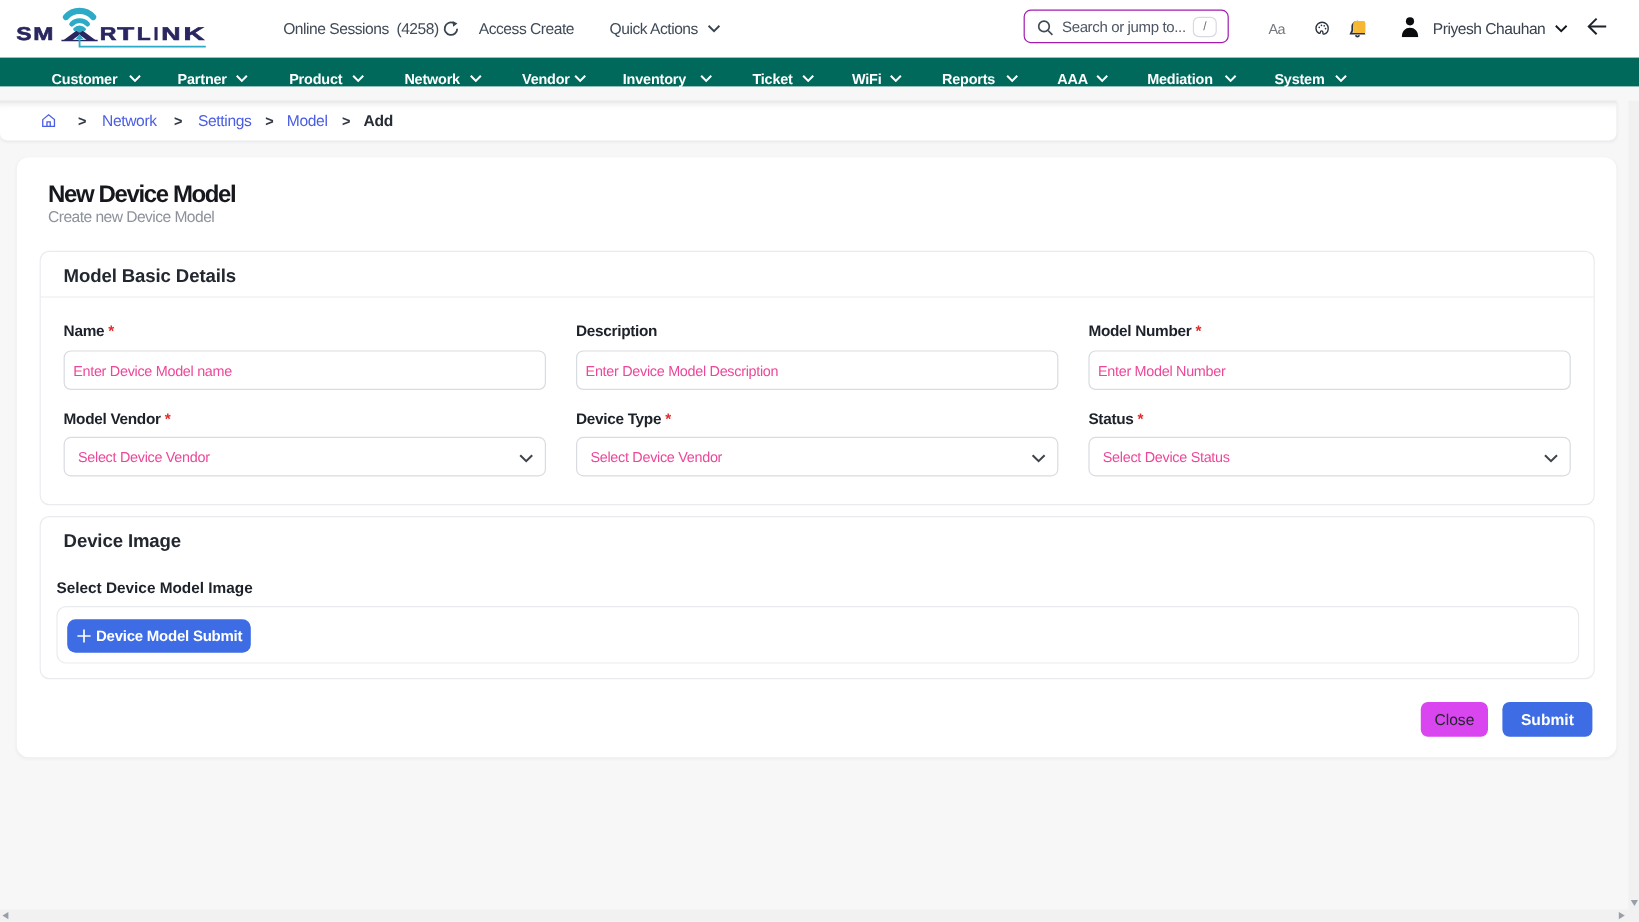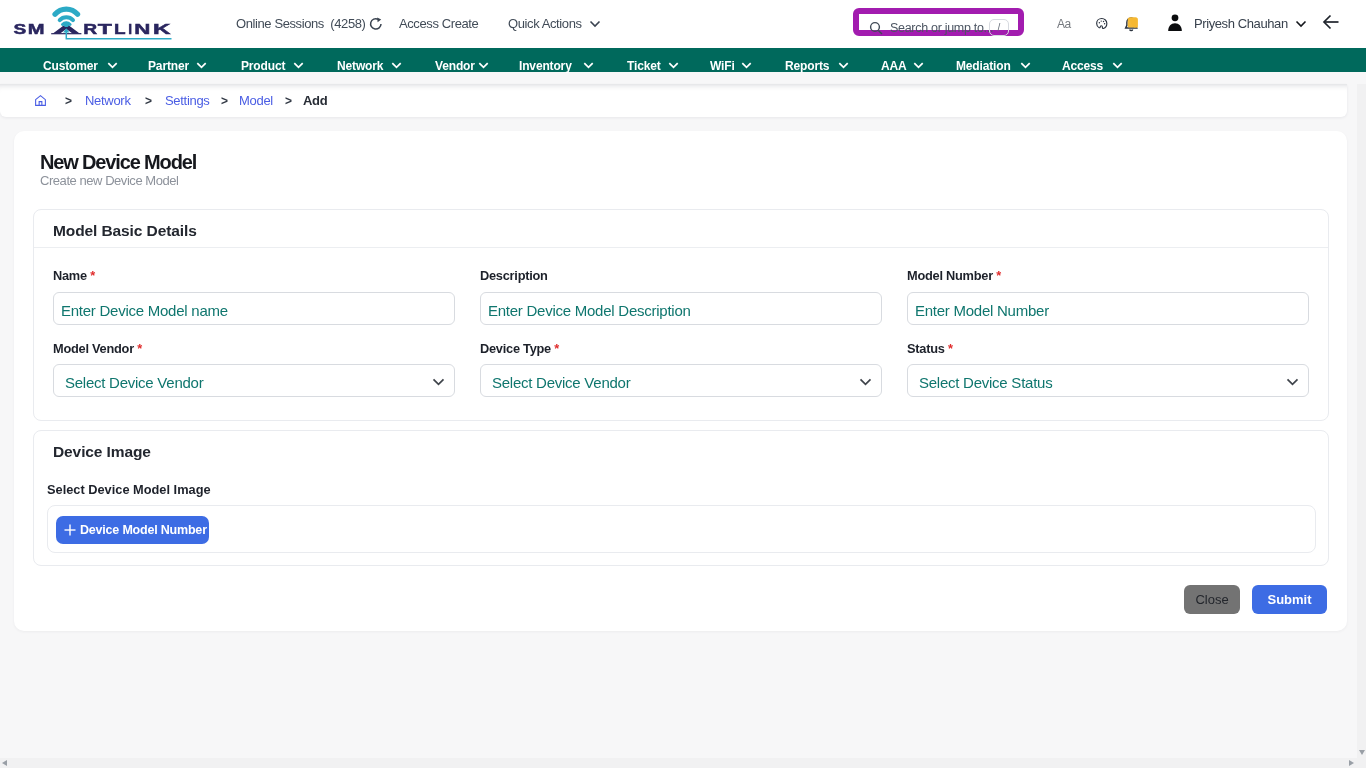--- a/index.html
+++ b/index.html
@@ -9,21 +9,21 @@
 
   
   #header { position:absolute; left:0; top:0; width:1366px; height:48px; background:#fff; }
   #logo { position:absolute; left:0px; top:0; width:185px; height:48px; }
   .hdr-txt { position:absolute; top:16px; font-size:13px; letter-spacing:-0.4px; color:#414b57; }
   #online { left:236px; }
   #accreq { left:399px; }
   #quick { left:508px; }
   
   #search { position:absolute; left:853px; top:8px; width:171px; height:28px;
-    border:6px solid #a21caf; border-radius:6px; background:#fff; }
+    border:1px solid #a21caf; border-radius:6px; background:#fff; }
   #search .ph { position:absolute; left:31px; top:7px; font-size:12.5px; letter-spacing:-0.3px; color:#4d5663; }
   #search .key { position:absolute; right:9px; top:5px; width:20px; height:17px;
     border:1px solid #d7dae0; border-radius:5px; font-size:10px; color:#6a717c;
     text-align:center; line-height:15px; }
   #aa { position:absolute; left:1057px; top:17px; font-size:12px; letter-spacing:-0.5px; color:#75797f; }
   #uname { position:absolute; left:1194px; top:16px; font-size:13px; letter-spacing:-0.4px; color:#39424e; font-weight:500; }
 
   
   #nav { position:absolute; left:0; top:48px; width:1366px; height:24px; background:#00695c; }
   .nav-it { position:absolute; top:11px; color:#fff; font-size:12px; font-weight:bold; letter-spacing:-0.15px; }
@@ -48,34 +48,34 @@
     border:1px solid #e9ebef; border-radius:8px; }
   #card1 { top:78px; height:212px; }
   #card2 { top:299px; height:136px;text-align:center; }
   .card-h { position:absolute; left:19px; top:12px; font-size:15.5px; letter-spacing:-0.1px; font-weight:bold; color:#23272f; }
   #card1 .divider { position:absolute; left:0; top:37px; width:100%; height:1px; background:#eceef1; }
 
   .flabel { position:absolute; font-size:12.8px; letter-spacing:-0.25px; font-weight:bold; color:#1d212a; }
   .flabel .req { color:#e02d2d; }
   .finput { position:absolute; height:33px; width:402px; border:1px solid #d8dbe0; border-radius:6px;
     background:#fff; }
-  .finput .ph { position:absolute; left:7px; top:9px; font-size:15px; letter-spacing:-0.25px; color:#0f766e; }
+  .finput .ph { position:absolute; left:7px; top:9px; font-size:12px; letter-spacing:-0.25px; color:#ec4899; }
   .fsel .chev { position:absolute; right:9px; top:13px; }
   .fsel .ph { left:11px; }
   .c1 { left:19px; } .c2 { left:446px; } .c3 { left:873px; }
   .r1l { top:58px; } .r1f { top:81.5px; } .r2l { top:131px; } .r2f { top:153.5px; }
 
   #selimg-label { position:absolute; left:13px; top:51px; font-size:12.8px; font-weight:bold; color:#1d212a; }
   #imgbox { position:absolute; left:13px; top:74px; width:1269px; height:48px;
     border:1px solid #e9ebef; border-radius:8px; }
   #imgbtn { position:absolute; left:8px; top:10px; width:153px; height:28px; background:#3d6ce4;
     border-radius:7px; color:#fff; font-size:12.8px; font-weight:bold; }
   #imgbtn span { position:absolute; left:24px; top:7px; font-size:12.5px; letter-spacing:-0.2px; }
 
-  #btn-close { position:absolute; left:1170px; top:454px; width:56px; height:29px; background:#737373;
+  #btn-close { position:absolute; left:1170px; top:454px; width:56px; height:29px; background:#d946ef;
     border-radius:6px; color:#23262c; font-size:13px; font-weight:500; text-align:center; line-height:29px; }
   #btn-submit { position:absolute; left:1238px; top:454px; width:75px; height:29px; background:#3d6ce4;
     border-radius:6px; color:#fff; font-size:13px; font-weight:bold; text-align:center; line-height:29px; }
 
   
   #vsb { position:absolute; left:1357px; top:84px; width:9px; height:674px; background:#f1f1f2; }
   #hsb { position:absolute; left:0; top:758px; width:1366px; height:10px; background:#f1f1f2; }
   .tri { position:absolute; width:0; height:0; }
 </style>
 </head>
@@ -199,21 +199,21 @@
       <polyline points="1.3,1.2 5.5,5.4 9.7,1.2" fill="none" stroke="#fff" stroke-width="1.7"></polyline>
     </svg>
   <span class="nav-it" style="left:881px">AAA</span>
   <svg class="nav-ch" style="left:913px" width="11" height="7" viewBox="0 0 11 7">
       <polyline points="1.3,1.2 5.5,5.4 9.7,1.2" fill="none" stroke="#fff" stroke-width="1.7"></polyline>
     </svg>
   <span class="nav-it" style="left:956px">Mediation</span>
   <svg class="nav-ch" style="left:1020px" width="11" height="7" viewBox="0 0 11 7">
       <polyline points="1.3,1.2 5.5,5.4 9.7,1.2" fill="none" stroke="#fff" stroke-width="1.7"></polyline>
     </svg>
-  <span class="nav-it" style="left:1062px">Access</span>
+  <span class="nav-it" style="left:1062px">System</span>
   <svg class="nav-ch" style="left:1112px" width="11" height="7" viewBox="0 0 11 7">
       <polyline points="1.3,1.2 5.5,5.4 9.7,1.2" fill="none" stroke="#fff" stroke-width="1.7"></polyline>
     </svg>
 </div>
 
 <div id="crumb">
   <svg class="abs" style="left:34px;top:10px" width="13" height="13" viewBox="0 0 24 24">
     <path d="M3 10.5 L12 3 L21 10.5 L21 21 L3 21 Z" fill="none" stroke="#4a5de4" stroke-width="2"></path>
     <path d="M9.5 21 L9.5 14 L14.5 14 L14.5 21" fill="none" stroke="#4a5de4" stroke-width="2"></path>
   </svg>
@@ -273,21 +273,21 @@
 
   <div class="card" id="card2">
     <div class="card-h">Device Image</div>
     <div id="selimg-label">Select Device Model Image</div>
     <div id="imgbox">
       <div id="imgbtn">
         <svg class="abs" style="left:8px;top:8px" width="12" height="12" viewBox="0 0 12 12">
           <line x1="6" y1="0.5" x2="6" y2="11.5" stroke="#fff" stroke-width="1.4"></line>
           <line x1="0.5" y1="6" x2="11.5" y2="6" stroke="#fff" stroke-width="1.4"></line>
         </svg>
-        <span>Device Model Number</span>
+        <span>Device Model Submit</span>
       </div>
     </div>
   </div>
 
   <div id="btn-close">Close</div>
   <div id="btn-submit">Submit</div>
 </div>
 
 <div id="vsb"></div>
 <div id="hsb"></div>

